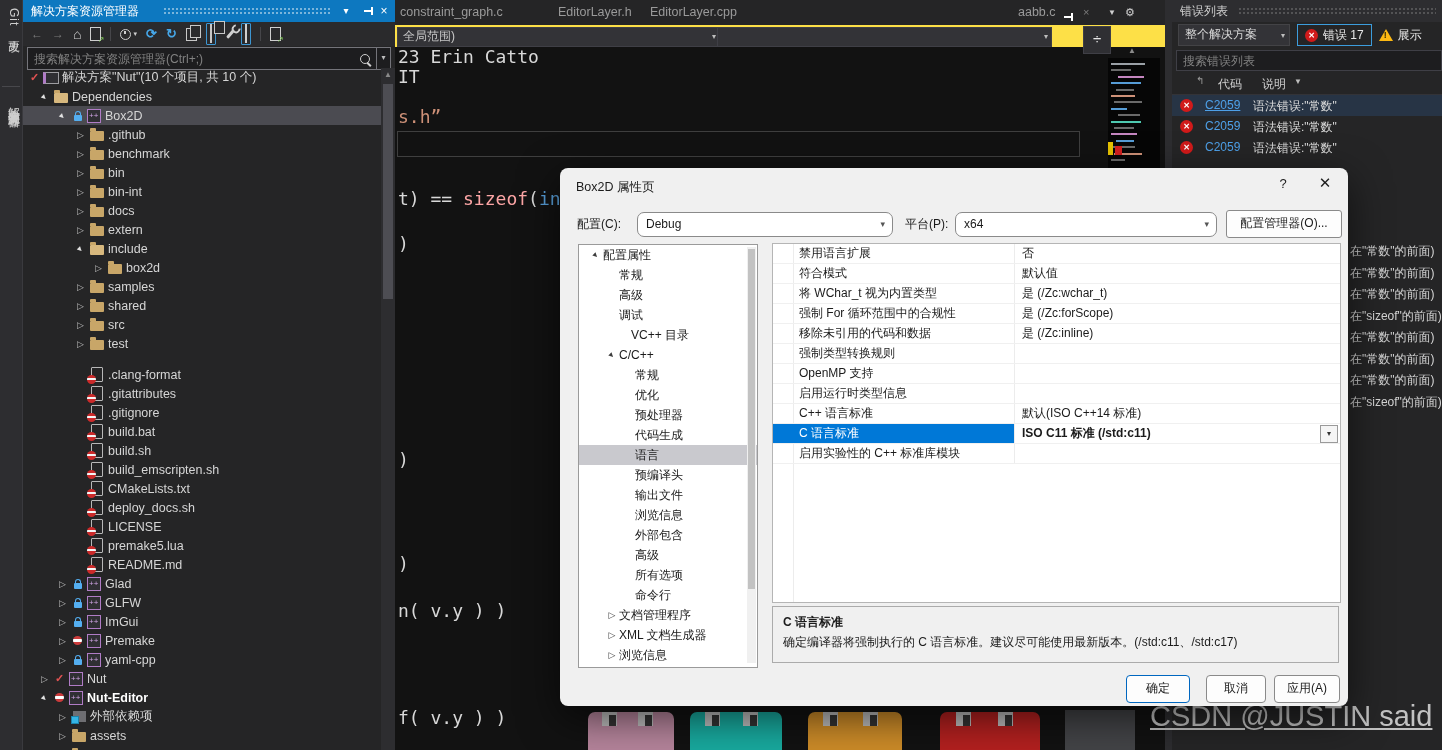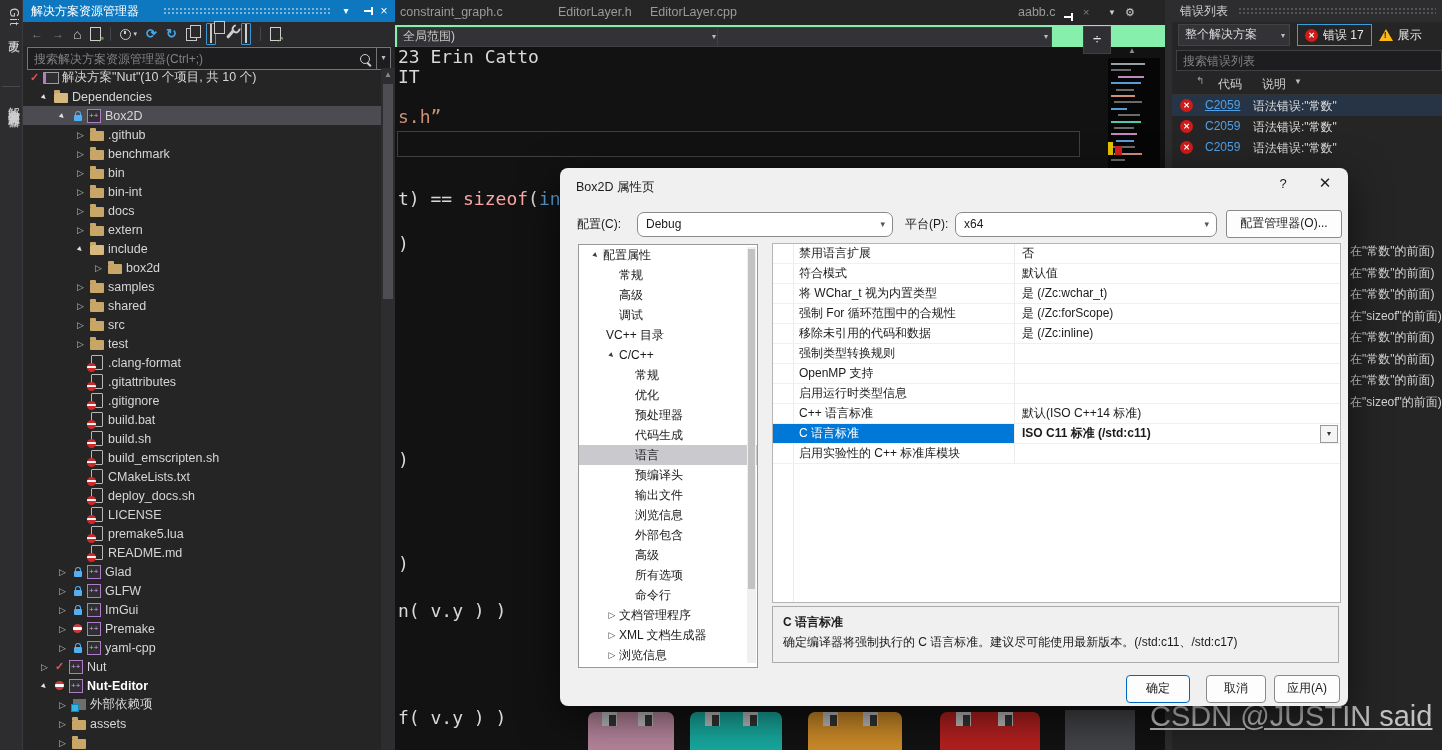--- a/index.html
+++ b/index.html
@@ -69,21 +69,21 @@
   .lbl{padding-left:2px;}
   #sln-scroll{position:absolute;right:0;top:68px;width:14px;bottom:0;background:#2d2d30;}
   #sln-scroll .up{position:absolute;top:2px;left:0;right:0;text-align:center;color:#8a8a8a;font-size:8px;}
   #sln-scroll .thumb{position:absolute;left:2px;right:2px;top:16px;height:215px;background:#4d4d53;}
 
   
   #editor{position:absolute;left:395px;top:0;width:770px;height:750px;background:#121212;overflow:hidden;}
   #tabbar{position:absolute;left:0;top:0;right:0;height:25px;background:#252526;}
   .etab{position:absolute;top:0;height:25px;line-height:25px;color:#9a9a9a;font-size:12.5px;}
   .tabico{position:absolute;top:0;height:25px;line-height:25px;font-size:11px;}
-  #navbar{position:absolute;left:0;top:25px;right:0;height:22px;background:#86efac;}
+  #navbar{position:absolute;left:0;top:25px;right:0;height:22px;background:#fde047;}
   .navcombo{position:absolute;top:2px;height:18px;background:#333337;border:1px solid #3f3f46;color:#c8c8c8;
             font-size:12px;line-height:17px;padding-left:5px;}
   .navcombo .dd{position:absolute;right:3px;top:0;font-size:8px;color:#bdbdbd;}
   #splitbtn{position:absolute;left:688px;top:26px;width:26px;height:26px;background:#2f2f33;border:1px solid #3f3f46;
             color:#e8e8e8;font-size:15px;text-align:center;line-height:24px;}
   .codeline{position:absolute;left:3px;font-family:"DejaVu Sans Mono",monospace;font-size:18px;white-space:pre;}
   #linebox{position:absolute;left:2px;top:131px;width:681px;height:24px;border:1px solid #3f3f3f;}
   #mm-up{position:absolute;left:710px;top:46px;width:54px;text-align:center;color:#8a8a8a;font-size:8px;}
   #minimap{position:absolute;left:713px;top:58px;width:52px;height:110px;background:#060606;}
   .mml{position:absolute;height:2px;}
@@ -307,21 +307,21 @@
           </span>
           <span class="lbl">src</span>
         </div>
         <div class="srow" style="padding-left: 50px;">
           <span class="arr">▷</span>
           <span class="ico">
             <span class="i-folder"></span>
           </span>
           <span class="lbl">test</span>
         </div>
-        <div class="srow" style="padding-left: 50px;">
+        <div class="srow" style="padding-left: 50px; margin-top: 12px;">
           <span class="arr"></span>
           <span class="ico">
             <span class="i-file"></span>
           </span>
           <span class="lbl">.clang-format</span>
         </div>
         <div class="srow" style="padding-left: 50px;">
           <span class="arr"></span>
           <span class="ico">
             <span class="i-file"></span>
@@ -646,21 +646,21 @@
           <span>常规</span>
         </div>
         <div class="drow" style="padding-left: 26px;">
           <span class="arr"></span>
           <span>高级</span>
         </div>
         <div class="drow" style="padding-left: 26px;">
           <span class="arr"></span>
           <span>调试</span>
         </div>
-        <div class="drow" style="padding-left: 13px;">
+        <div class="drow" style="padding-left: 38px;">
           <span class="arr"></span>
           <span>VC++ 目录</span>
         </div>
         <div class="drow" style="padding-left: 26px;">
           <span class="arr open">▸</span>
           <span>C/C++</span>
         </div>
         <div class="drow" style="padding-left: 42px;">
           <span class="arr"></span>
           <span>常规</span>

